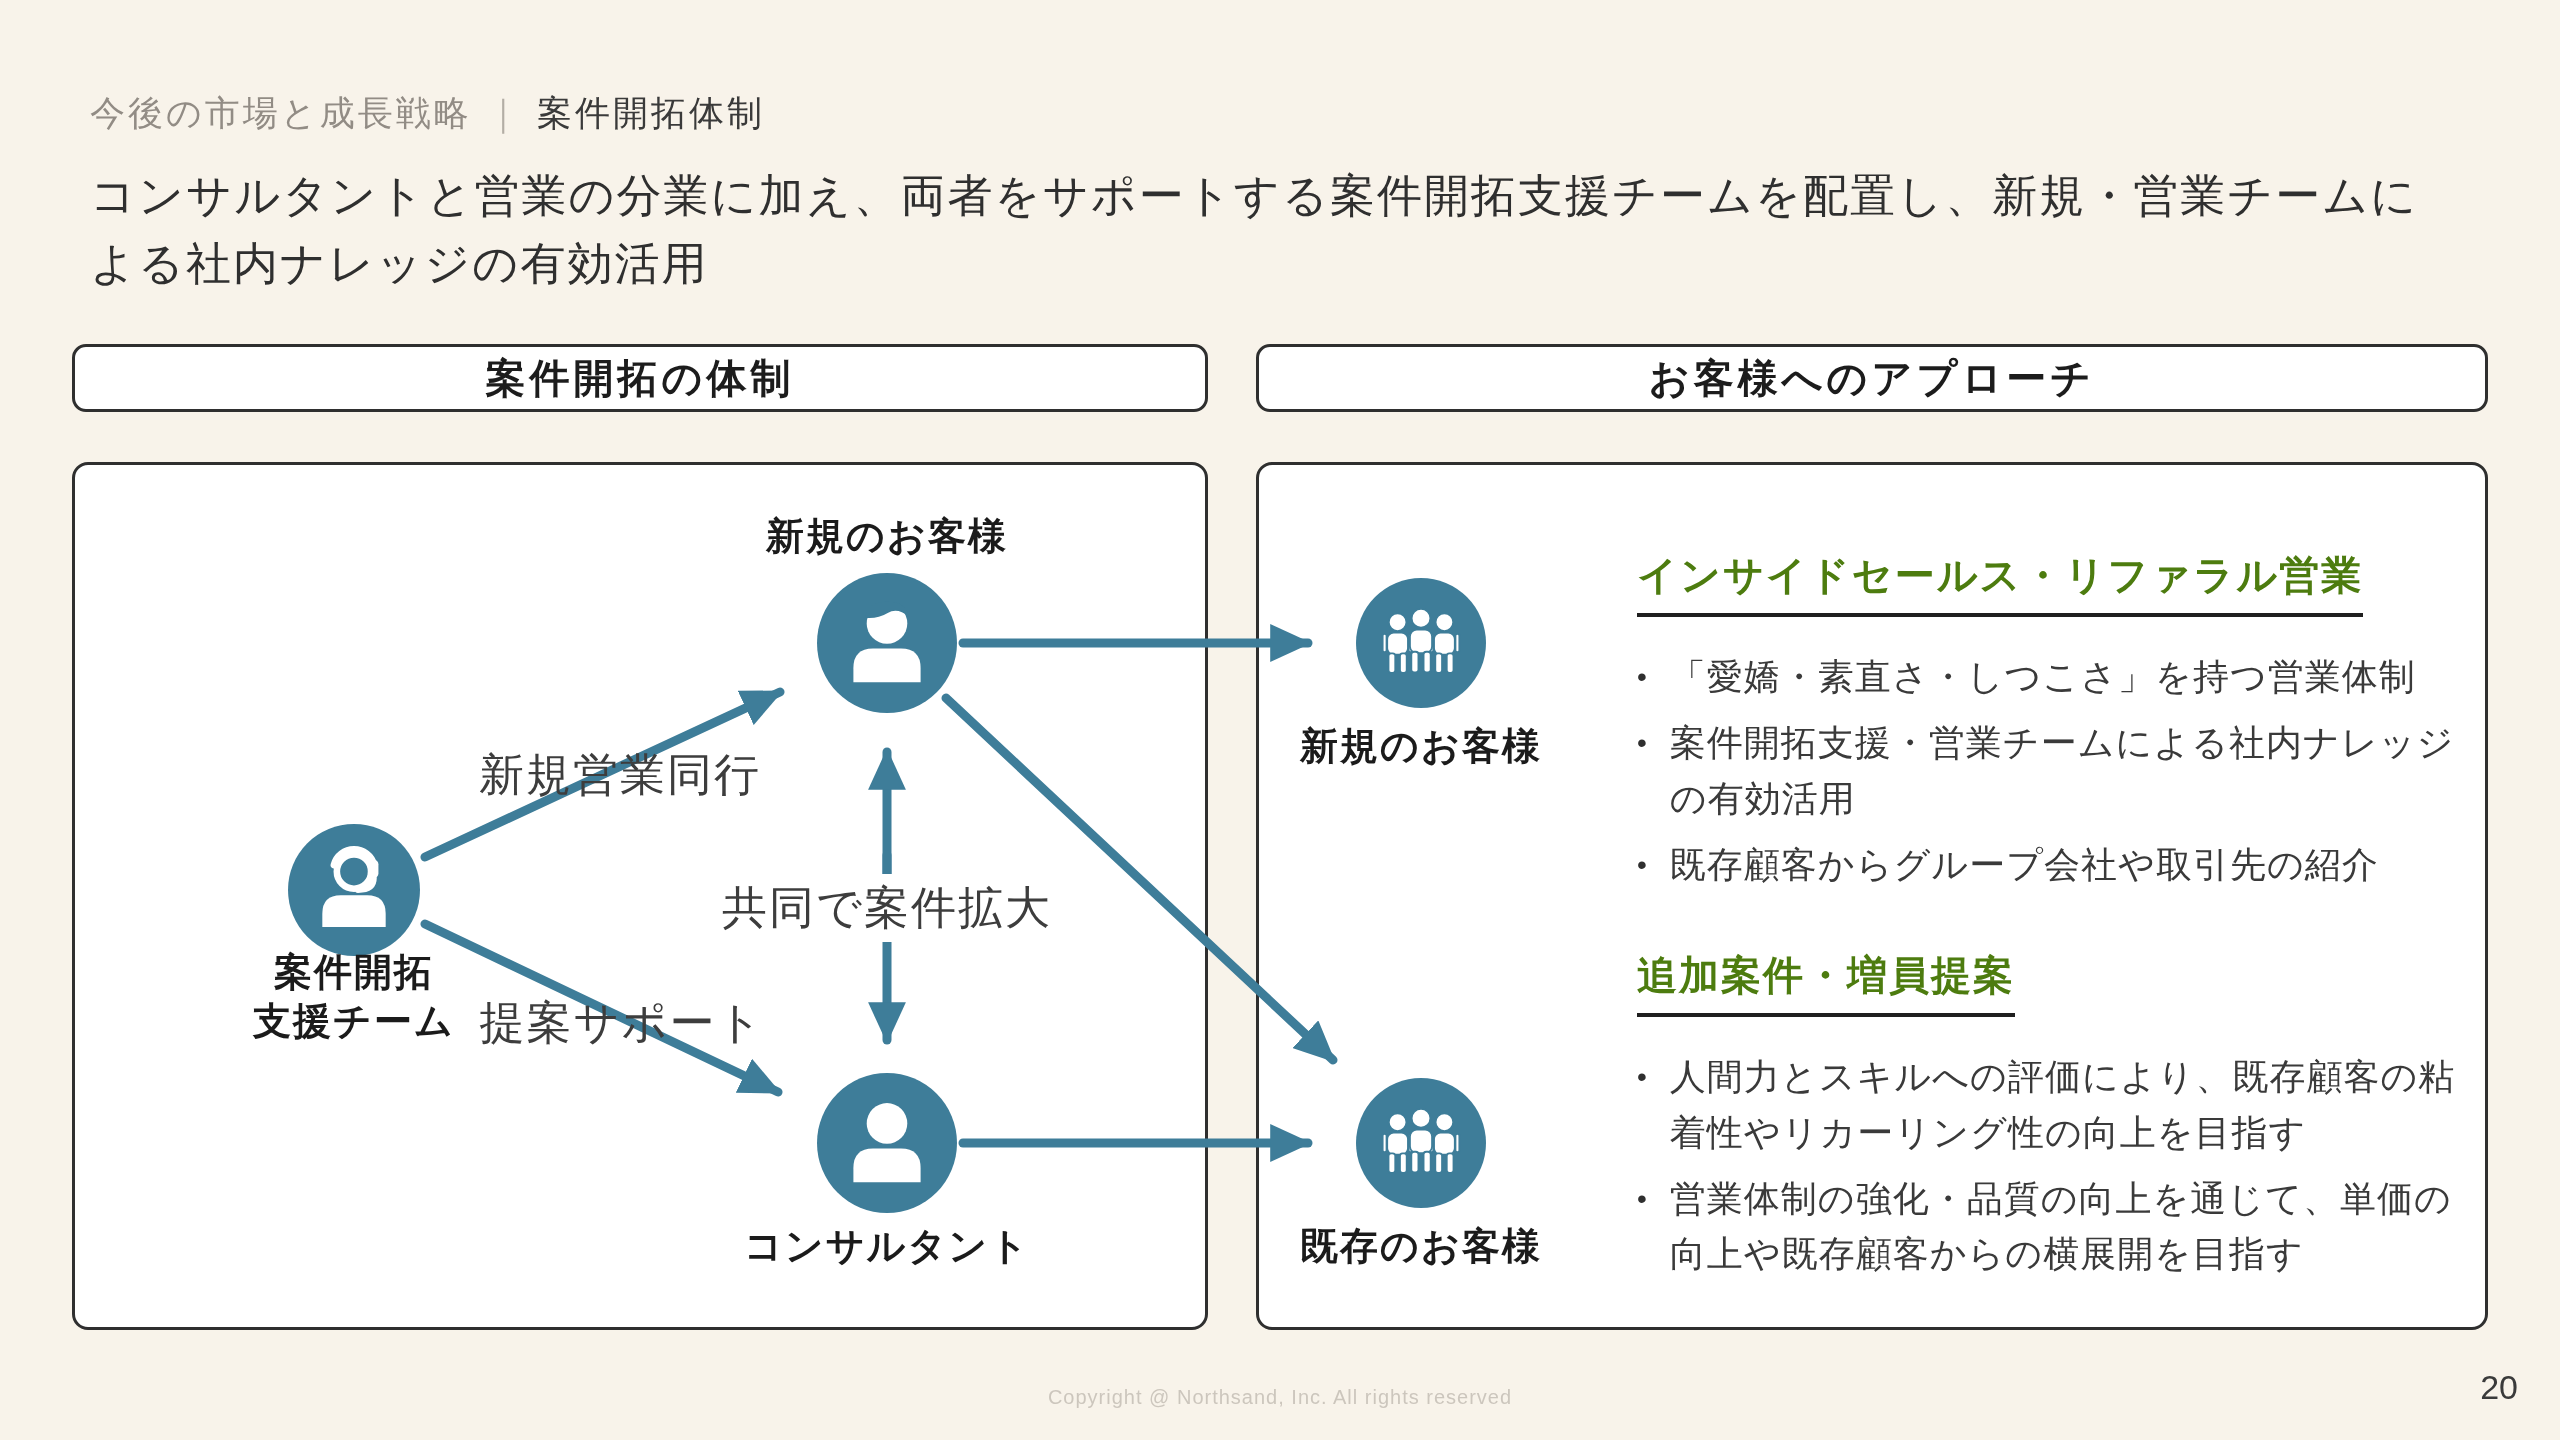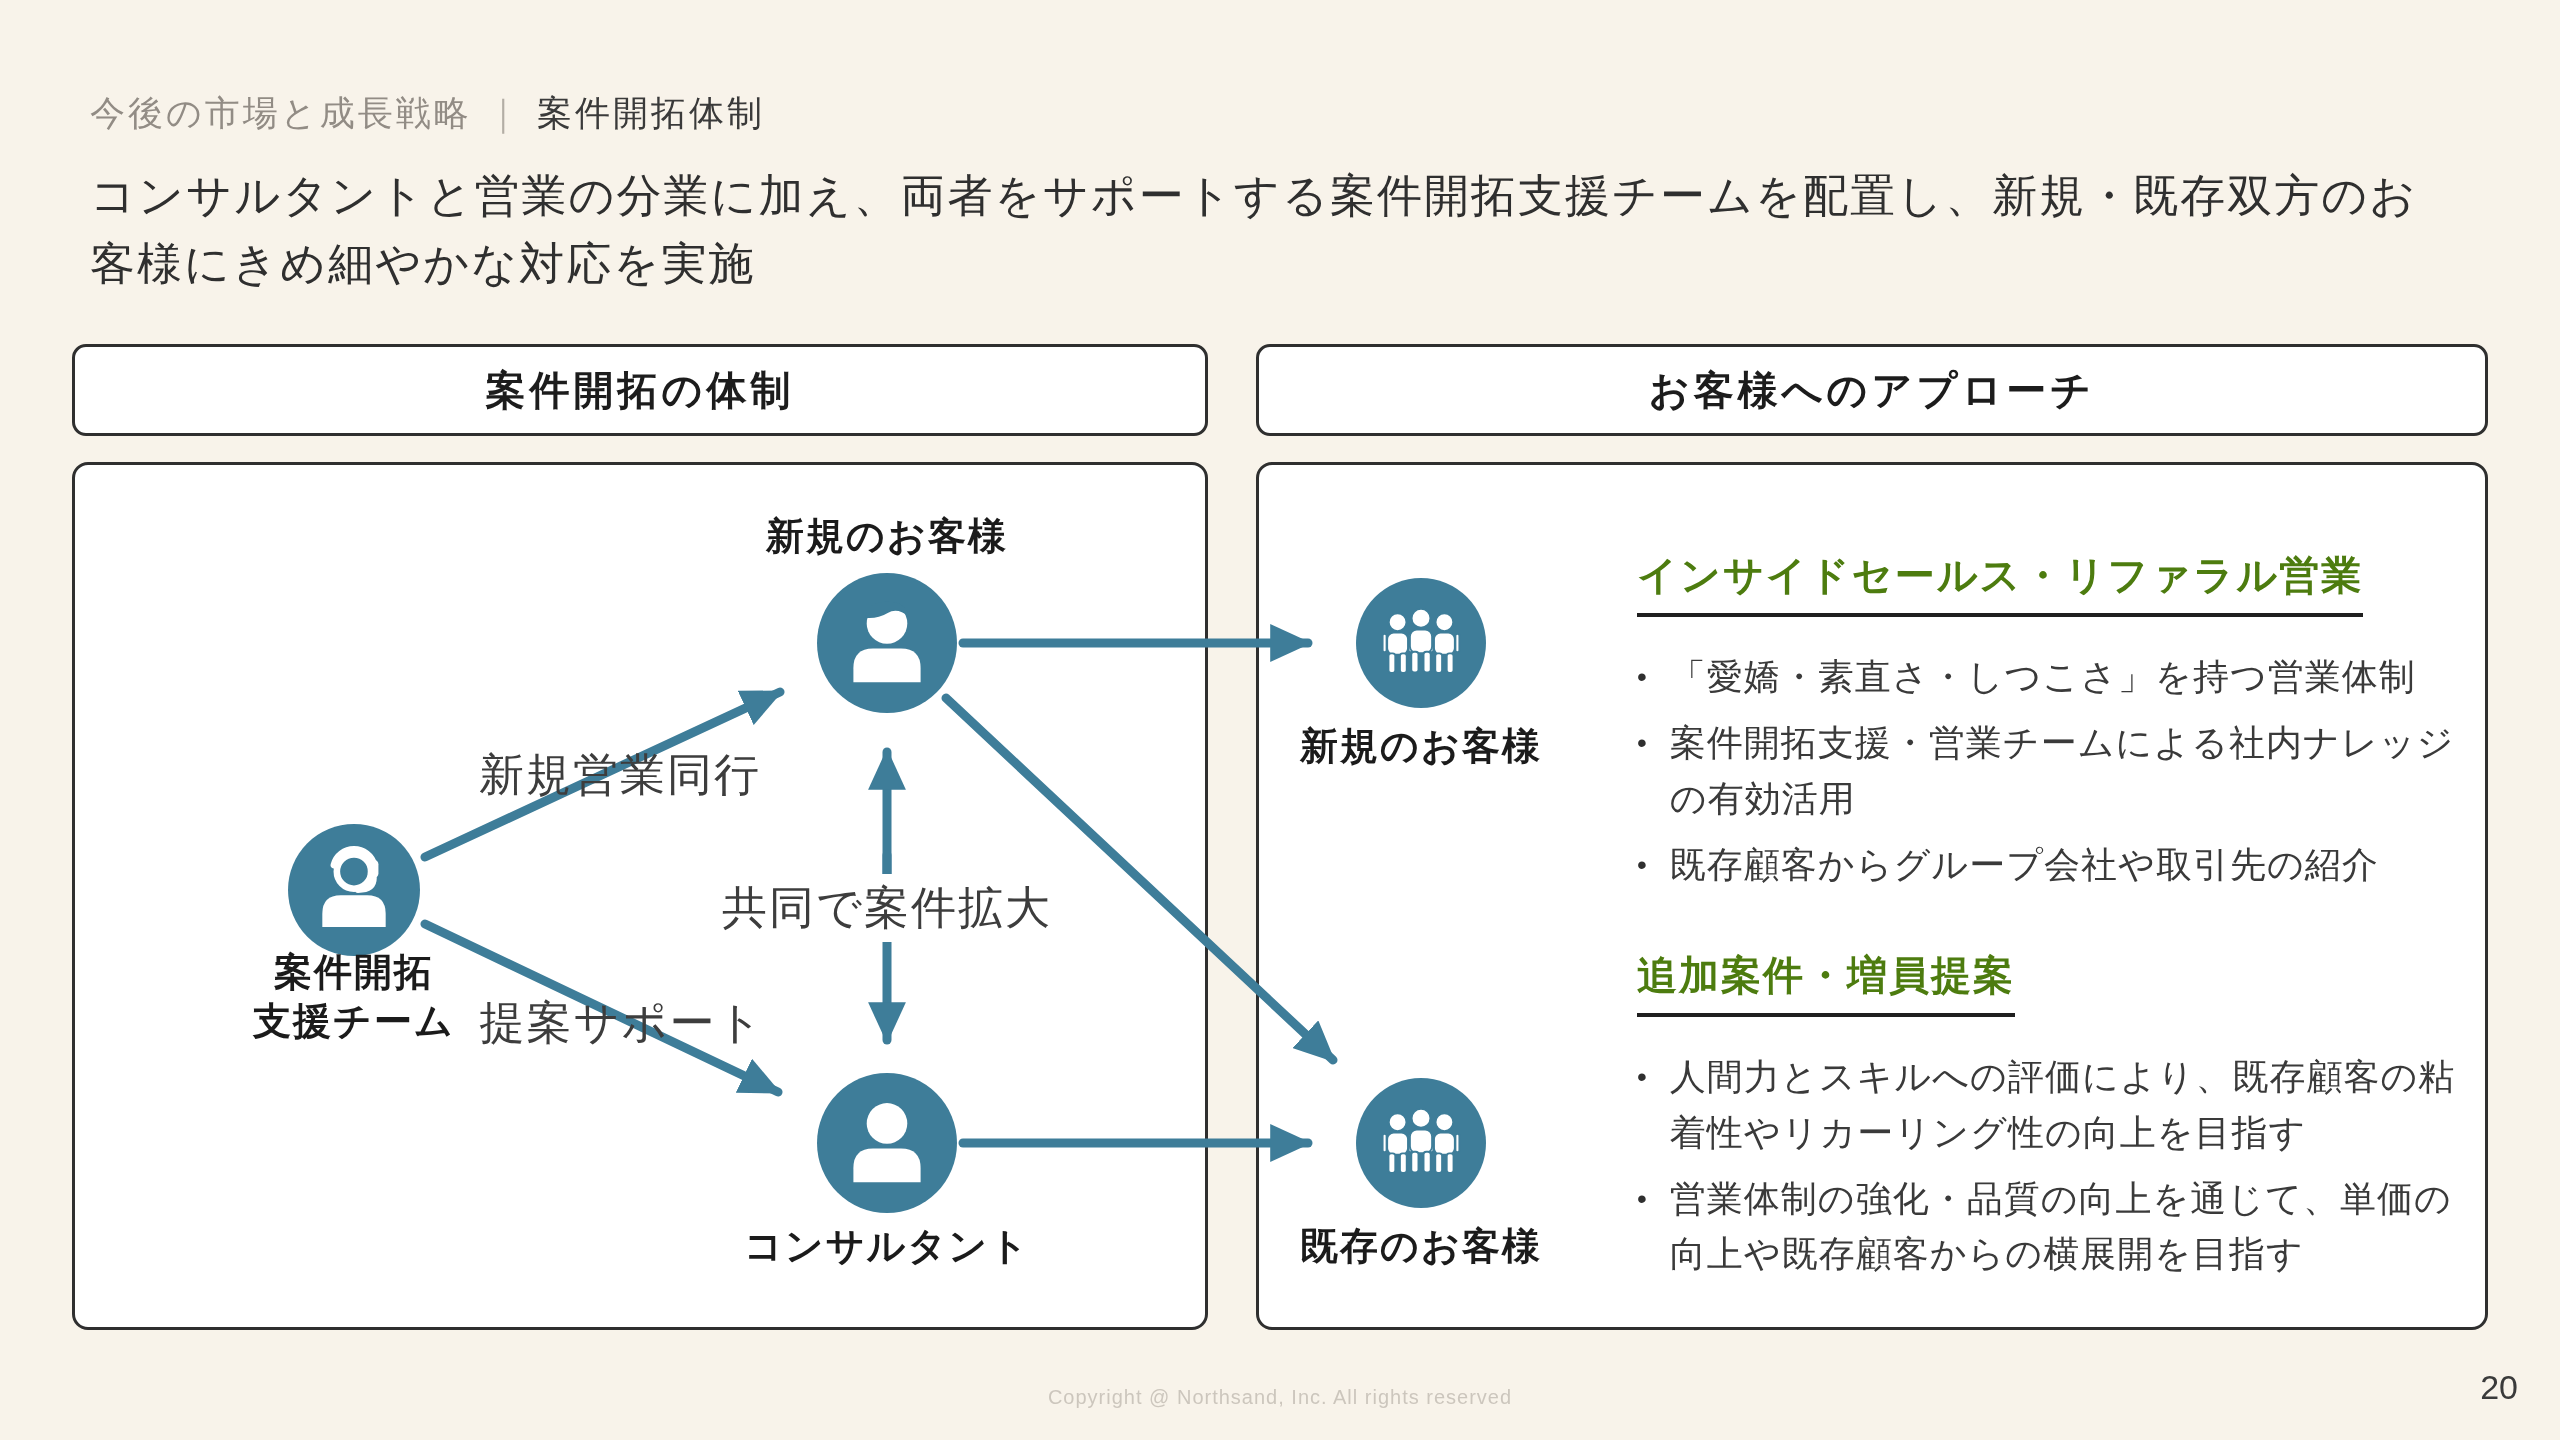--- a/index.html
+++ b/index.html
@@ -16,21 +16,21 @@
   .eyebrow .sec { color:#928c85; }
   .eyebrow .sep { color:#b3ada5; margin:0 14px; }
   .eyebrow .topic { color:#3a3a3a; font-weight:500; }
   
   .title {
     position:absolute; left:90px; top:162px; width:2330px;
     font-size:45px; line-height:1.5; letter-spacing:2px; color:#2f2f2f;
   }
   
   .hdr-box {
-    position:absolute; top:344px; height:92px; box-sizing:border-box;
+    position:absolute; top:344px; height:68px; box-sizing:border-box;
     background:#ffffff; border:3px solid #2f2f2f; border-radius:14px;
     display:flex; align-items:center; justify-content:center;
     font-size:40px; font-weight:700; color:#1c1c1c; letter-spacing:4px; z-index:2;
   }
   #hdr-left  { left:72px;  width:1136px; }
   #hdr-right { left:1256px; width:1232px; }
   
   .body-box {
     position:absolute; top:462px; height:868px; box-sizing:border-box;
     background:#ffffff; border:3px solid #2f2f2f; border-radius:16px; z-index:1;
@@ -75,21 +75,21 @@
 </style>
 </head>
 <body>
 
 <div class="slide">
 
   <div class="eyebrow">
     <span class="sec">今後の市場と成長戦略</span><span class="sep">｜</span><span class="topic">案件開拓体制</span>
   </div>
 
-  <div class="title">コンサルタントと営業の分業に加え、両者をサポートする案件開拓支援チームを配置し、新規・既存双方のお客様にきめ細やかな対応を実施</div>
+  <div class="title">コンサルタントと営業の分業に加え、両者をサポートする案件開拓支援チームを配置し、新規・営業チームによる社内ナレッジの有効活用</div>
 
   <div class="hdr-box" id="hdr-left">
     <span>案件開拓の体制</span>
   </div>
   <div class="hdr-box" id="hdr-right">
     <span>お客様へのアプローチ</span>
   </div>
 
   <div class="body-box" id="body-left"></div>
   <div class="body-box" id="body-right"></div>

